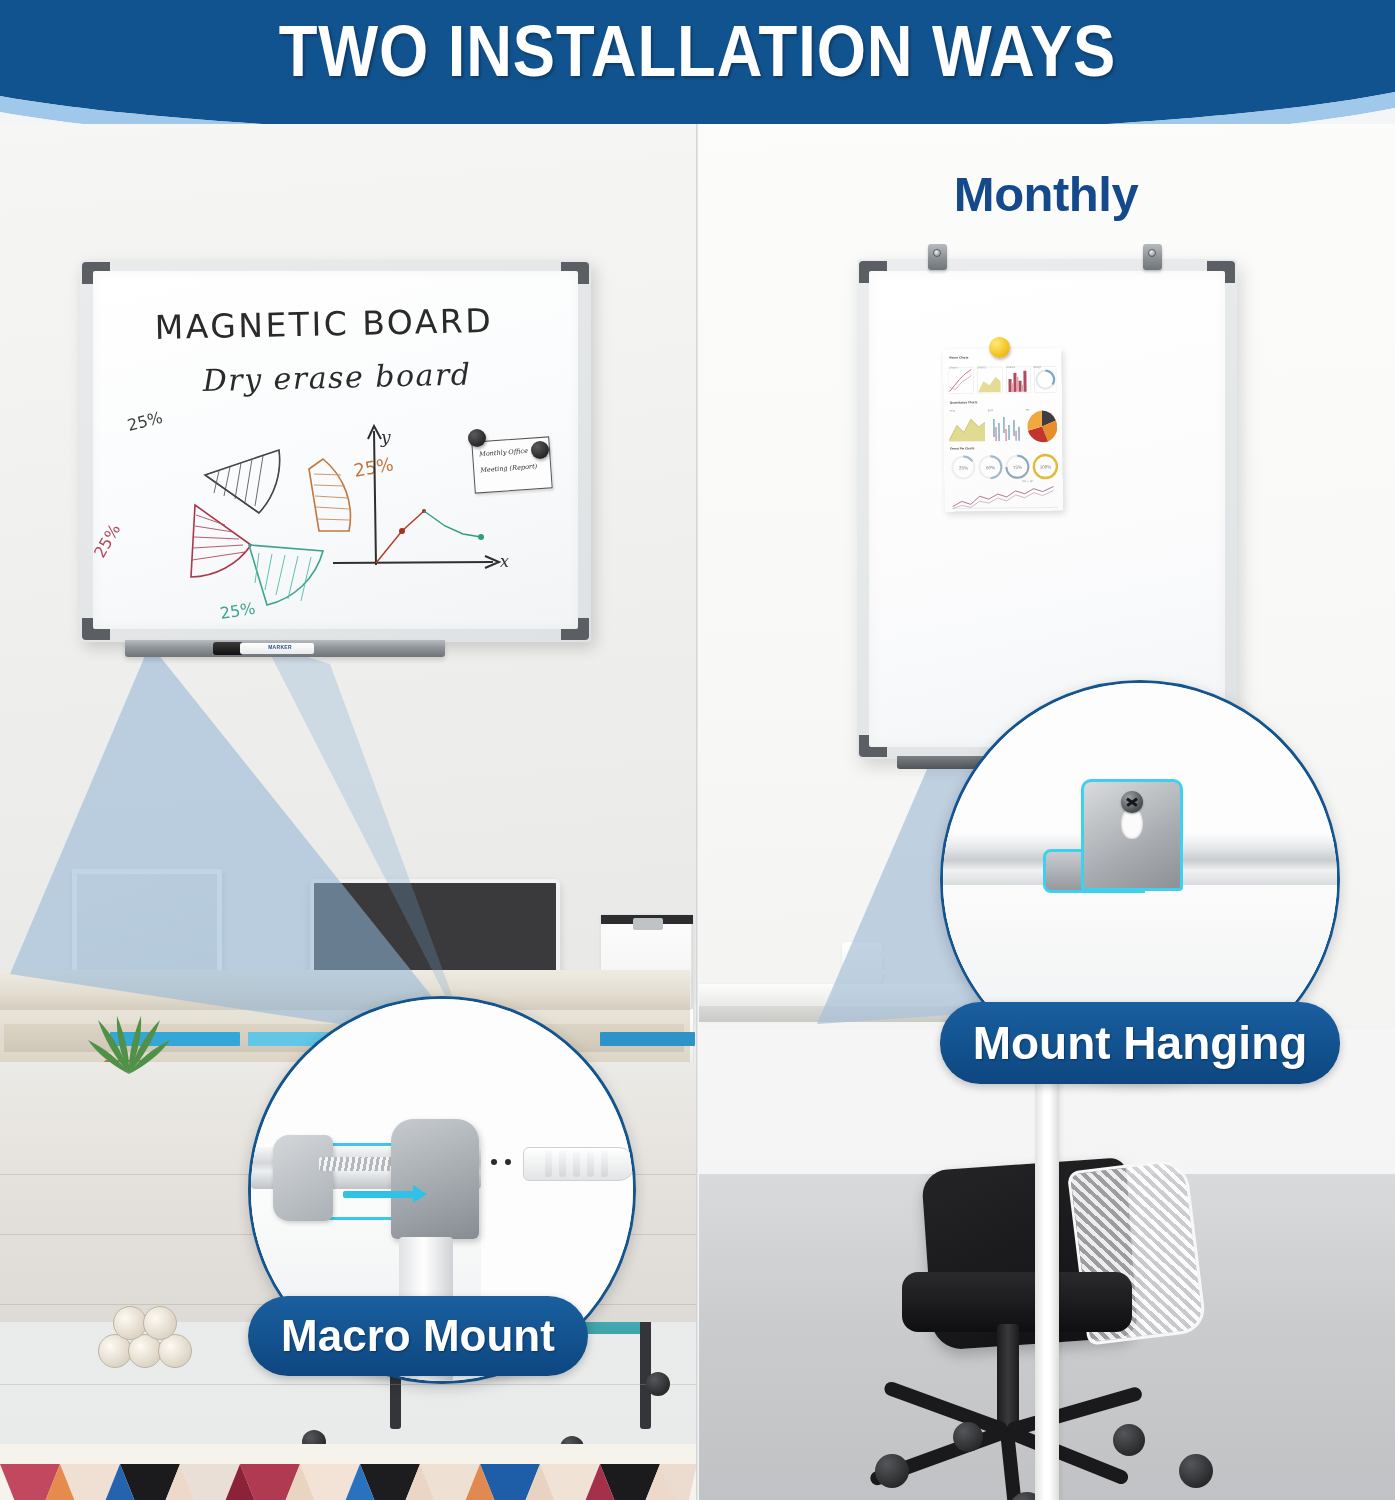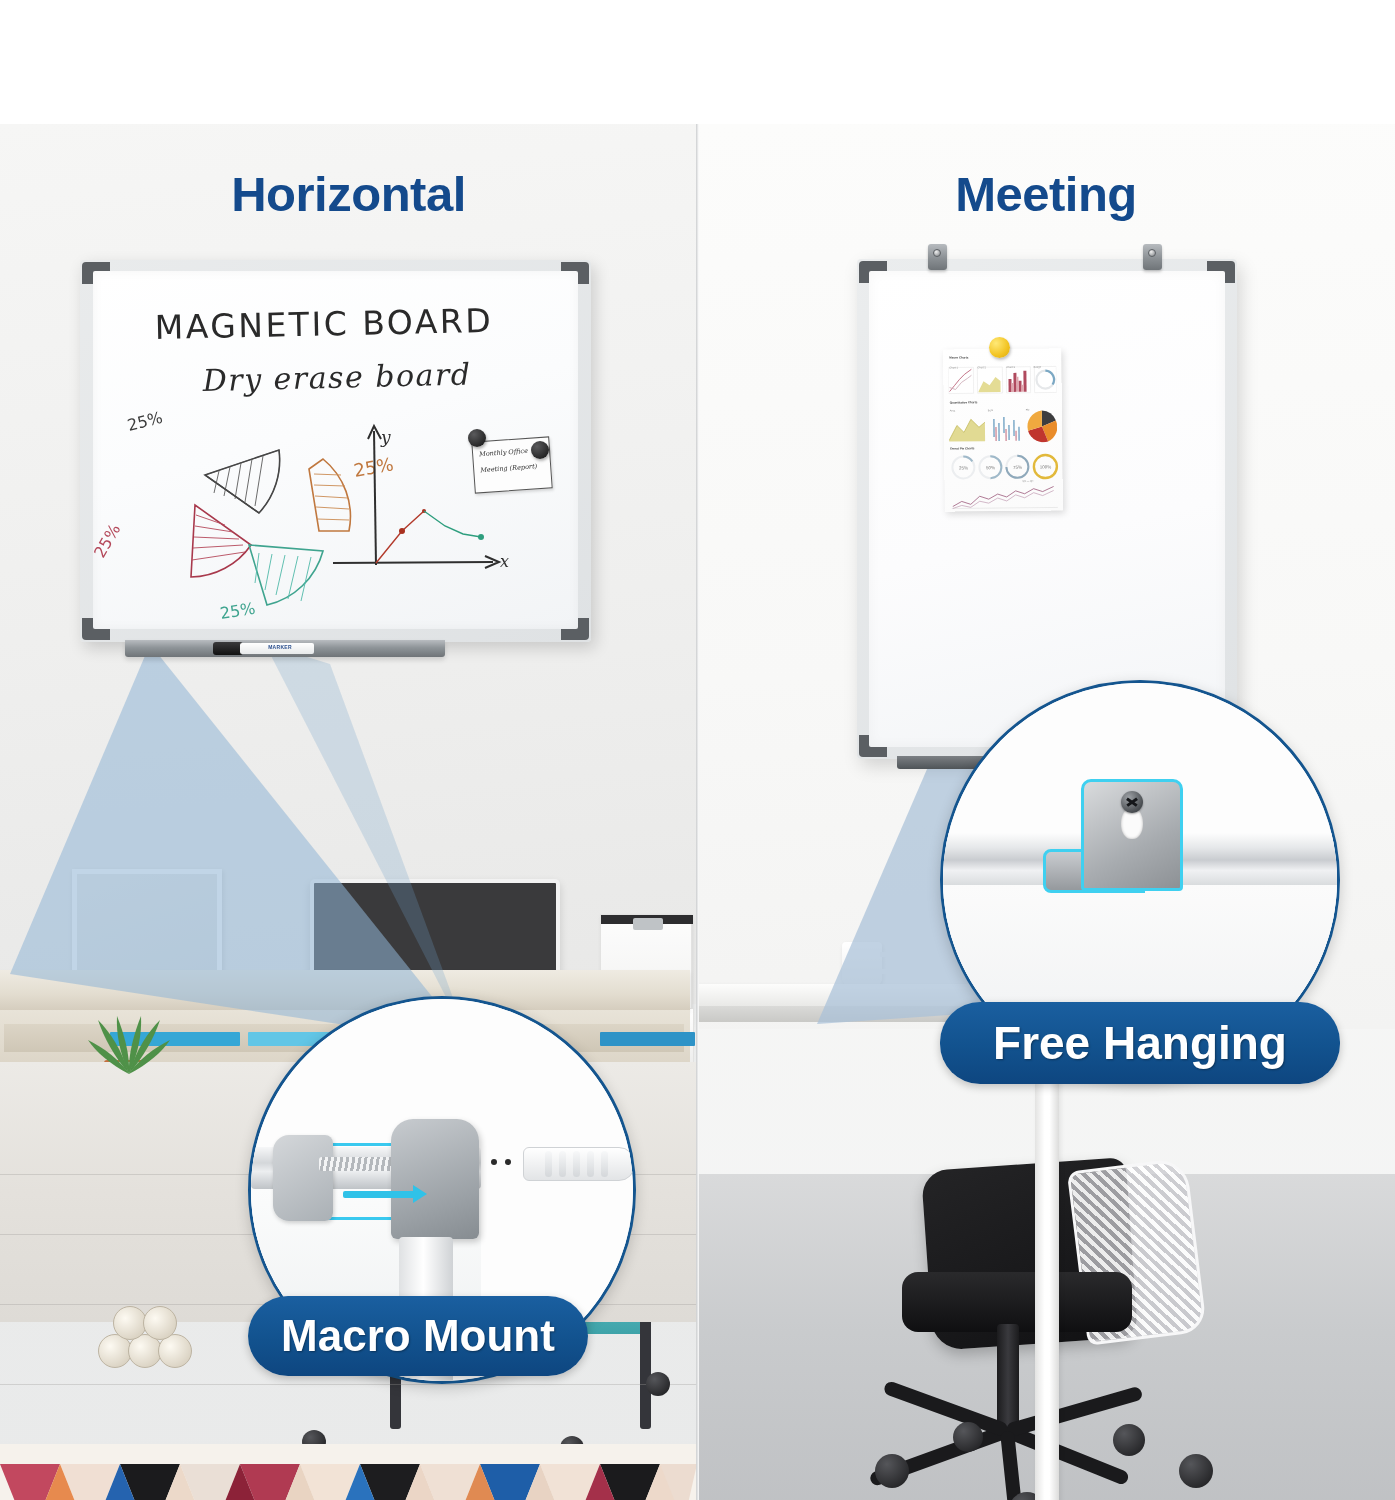--- a/index.html
+++ b/index.html
@@ -366,28 +366,35 @@
     background:#15171a; transform-origin:center;
   }
   .fh-screwhead::before { transform: translate(-50%,-50%) rotate(35deg); }
   .fh-screwhead::after  { transform: translate(-50%,-50%) rotate(-35deg); }
 </style>
 </head>
 <body>
 
 <div class="page">
 
+  <div class="banner">
+    <svg width="1395" height="150" viewBox="0 0 1395 150">
+      <path d="M0,0 L1395,0 L1395,92 C1100,150 300,150 0,96 Z" fill="#11538f"></path>
+      <path d="M0,96 C300,150 1100,150 1395,92 L1395,108 C1100,166 300,166 0,112 Z" fill="#8fc0e8" opacity="0.85"></path>
+      <path d="M0,112 C300,166 1100,166 1395,108 L1395,150 L0,150 Z" fill="#f4f5f6"></path>
+    </svg>
+    <div class="banner-title">TWO INSTALLATION WAYS</div>
+  </div>
 
   <div class="panels">
 
     <div class="panel panel-left">
 
       <div class="wall-left"></div>
 
-      <div class="panel-heading">Horizontal</div>
 
       <div class="wb-h">
         <div class="wb-corner" style="left:2px;  top:2px;   border-radius:4px 0 8px 0;"></div>
         <div class="wb-corner" style="right:2px; top:2px;   border-radius:0 4px 0 8px;"></div>
         <div class="wb-corner" style="left:2px;  bottom:2px;border-radius:0 8px 0 4px;"></div>
         <div class="wb-corner" style="right:2px; bottom:2px;border-radius:8px 0 4px 0;"></div>
 
         <div class="wb-h-inner">
           <svg width="485" height="358" viewBox="0 0 485 358">
 
@@ -638,21 +645,21 @@
         </div>
         <div class="callout-pill" style="left:248px; top:1172px; width:340px; height:80px; font-size:44px;">Macro Mount</div>
       </div>
 
     </div>
 
     <div class="panel panel-right">
 
       <div class="wall-right"></div>
 
-      <div class="panel-heading">Meeting</div>
+      <div class="panel-heading">Monthly</div>
 
       <div class="hang-bracket" style="left:231px; top:120px;">
         <div class="hang-screw" style="left:5px; top:5px;"></div>
       </div>
       <div class="hang-bracket" style="left:446px; top:120px;">
         <div class="hang-screw" style="left:5px; top:5px;"></div>
       </div>
 
       <div class="wb-v">
         <div class="wb-corner" style="left:2px;  top:2px;   border-radius:4px 0 8px 0;"></div>
@@ -794,21 +801,21 @@
       <div class="callout">
         <div class="callout-circle" style="left:243px; top:556px; width:400px; height:400px;">
           <div style="position:absolute;left:0;top:0;width:394px;height:394px;background:#fdfdfd;"></div>
           <div class="fh-rail"></div>
           <div class="fh-wallband"></div>
           <div class="fh-keyhole-foot"></div>
           <div class="fh-keyhole"></div>
           <div class="fh-slot"></div>
           <div class="fh-screwhead"></div>
         </div>
-        <div class="callout-pill" style="left:243px; top:878px; width:400px; height:82px; font-size:46px;">Free Hanging</div>
+        <div class="callout-pill" style="left:243px; top:878px; width:400px; height:82px; font-size:46px;">Mount Hanging</div>
       </div>
 
     </div>
 
     <div class="panel-divider"></div>
   </div>
 
 </div>
 
 </body></html>

